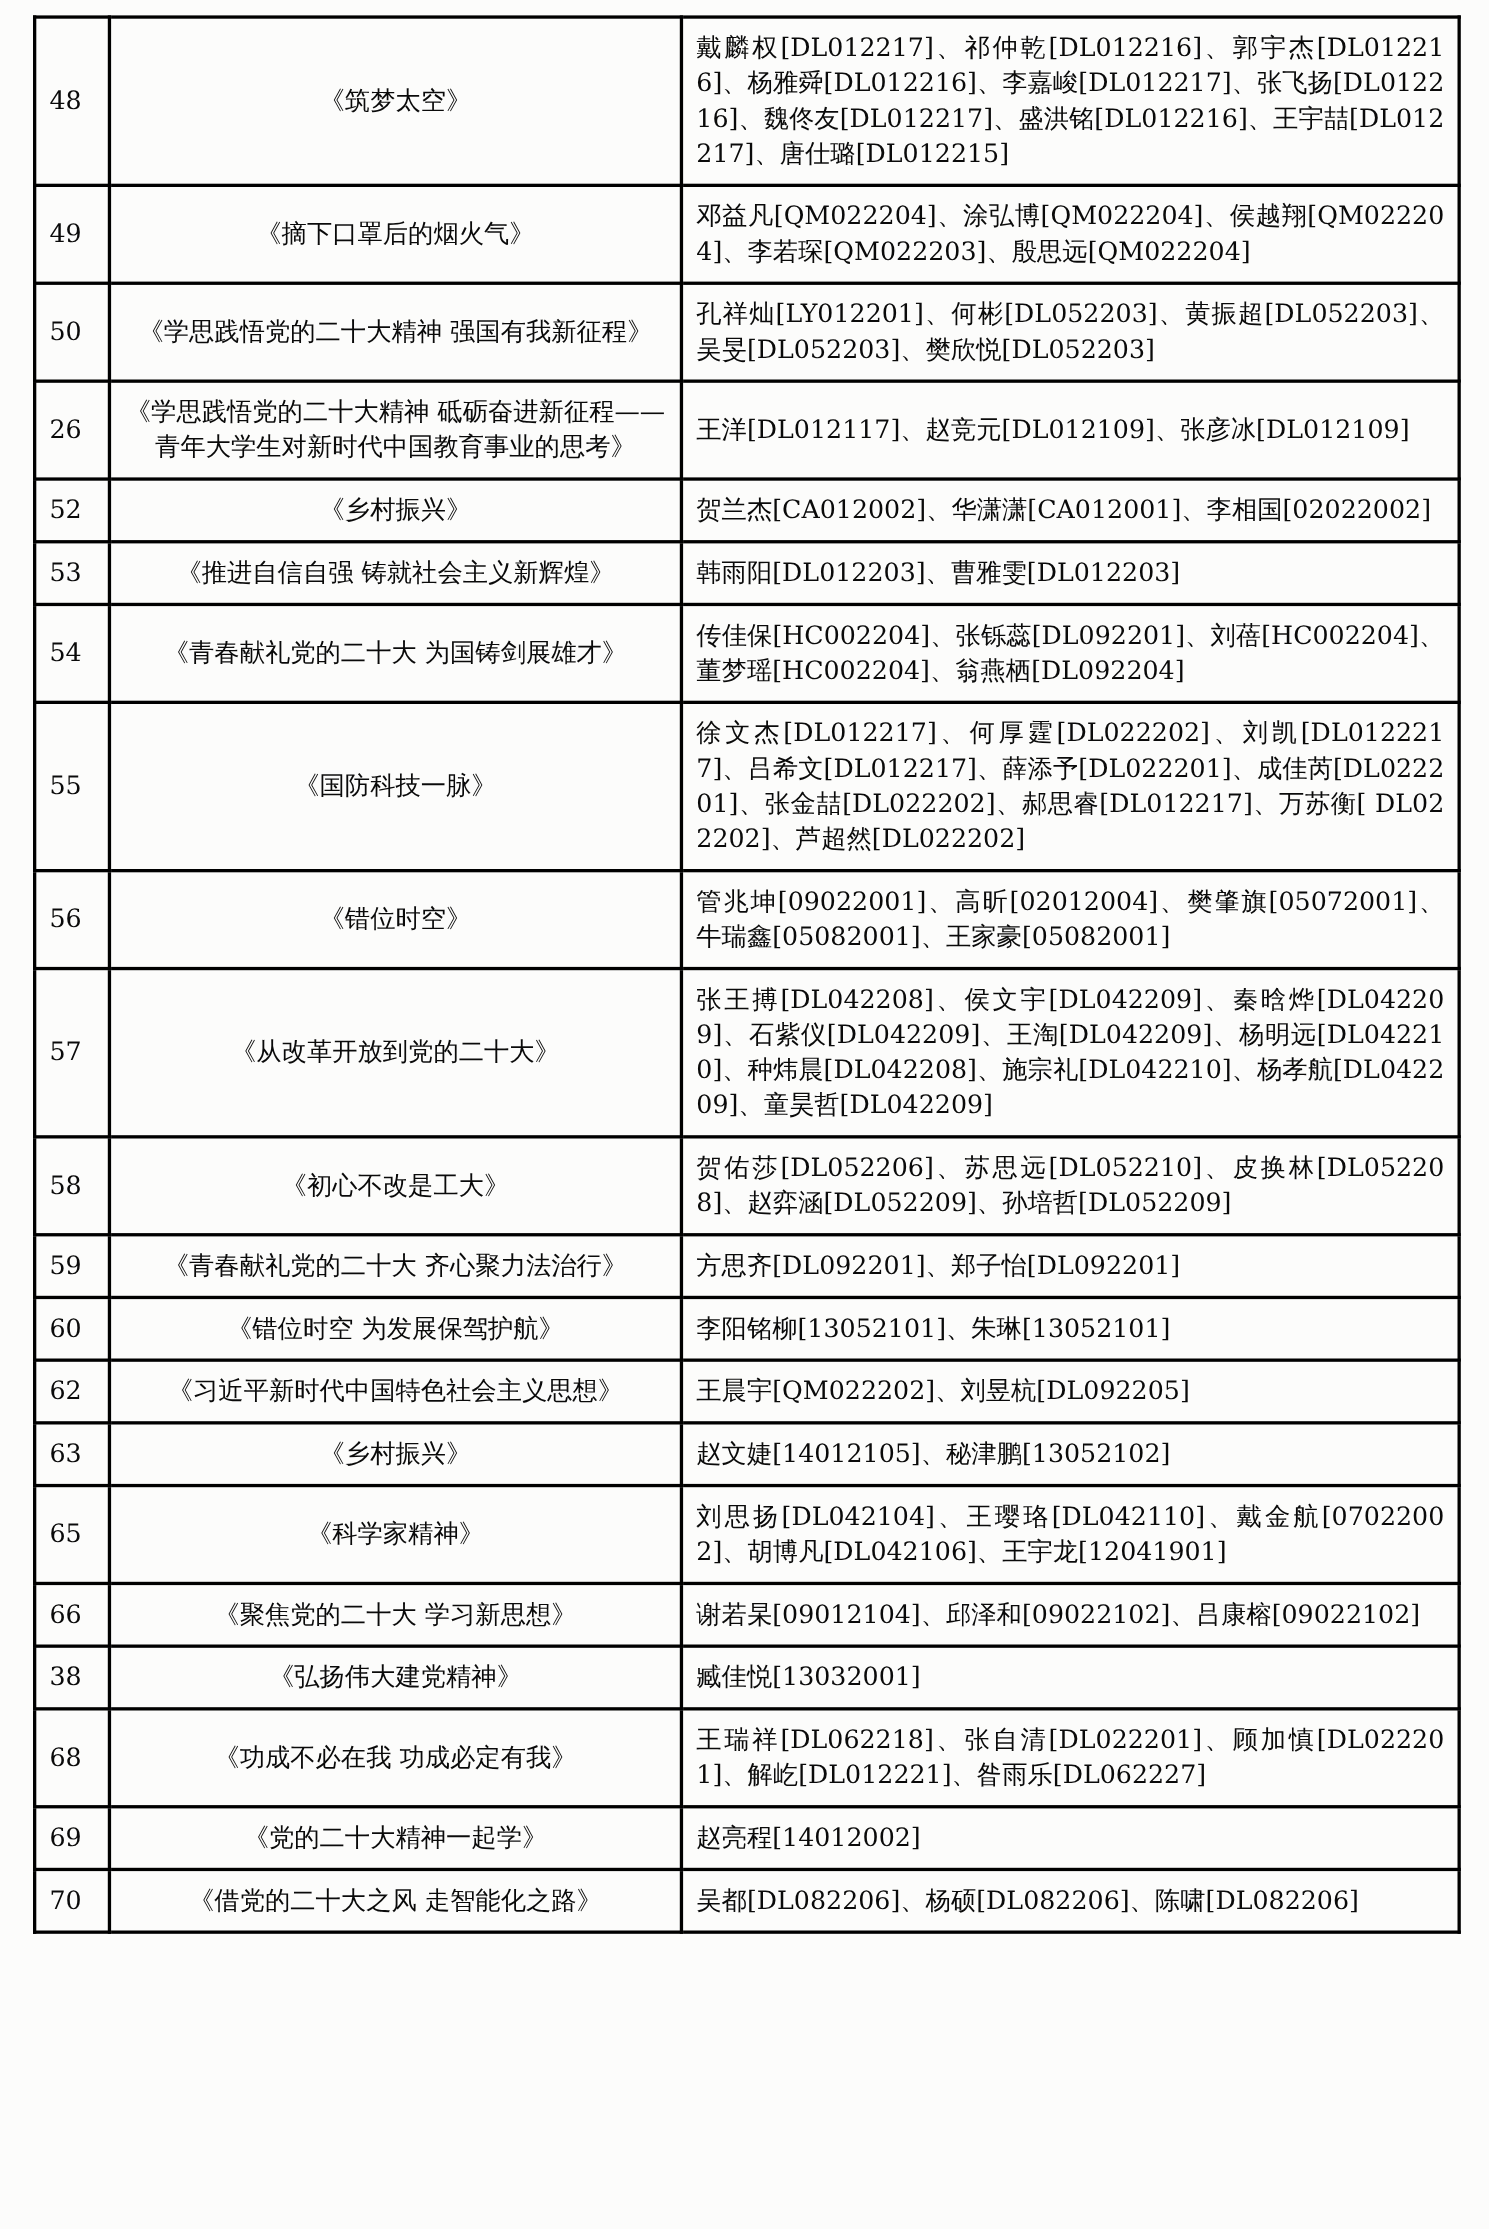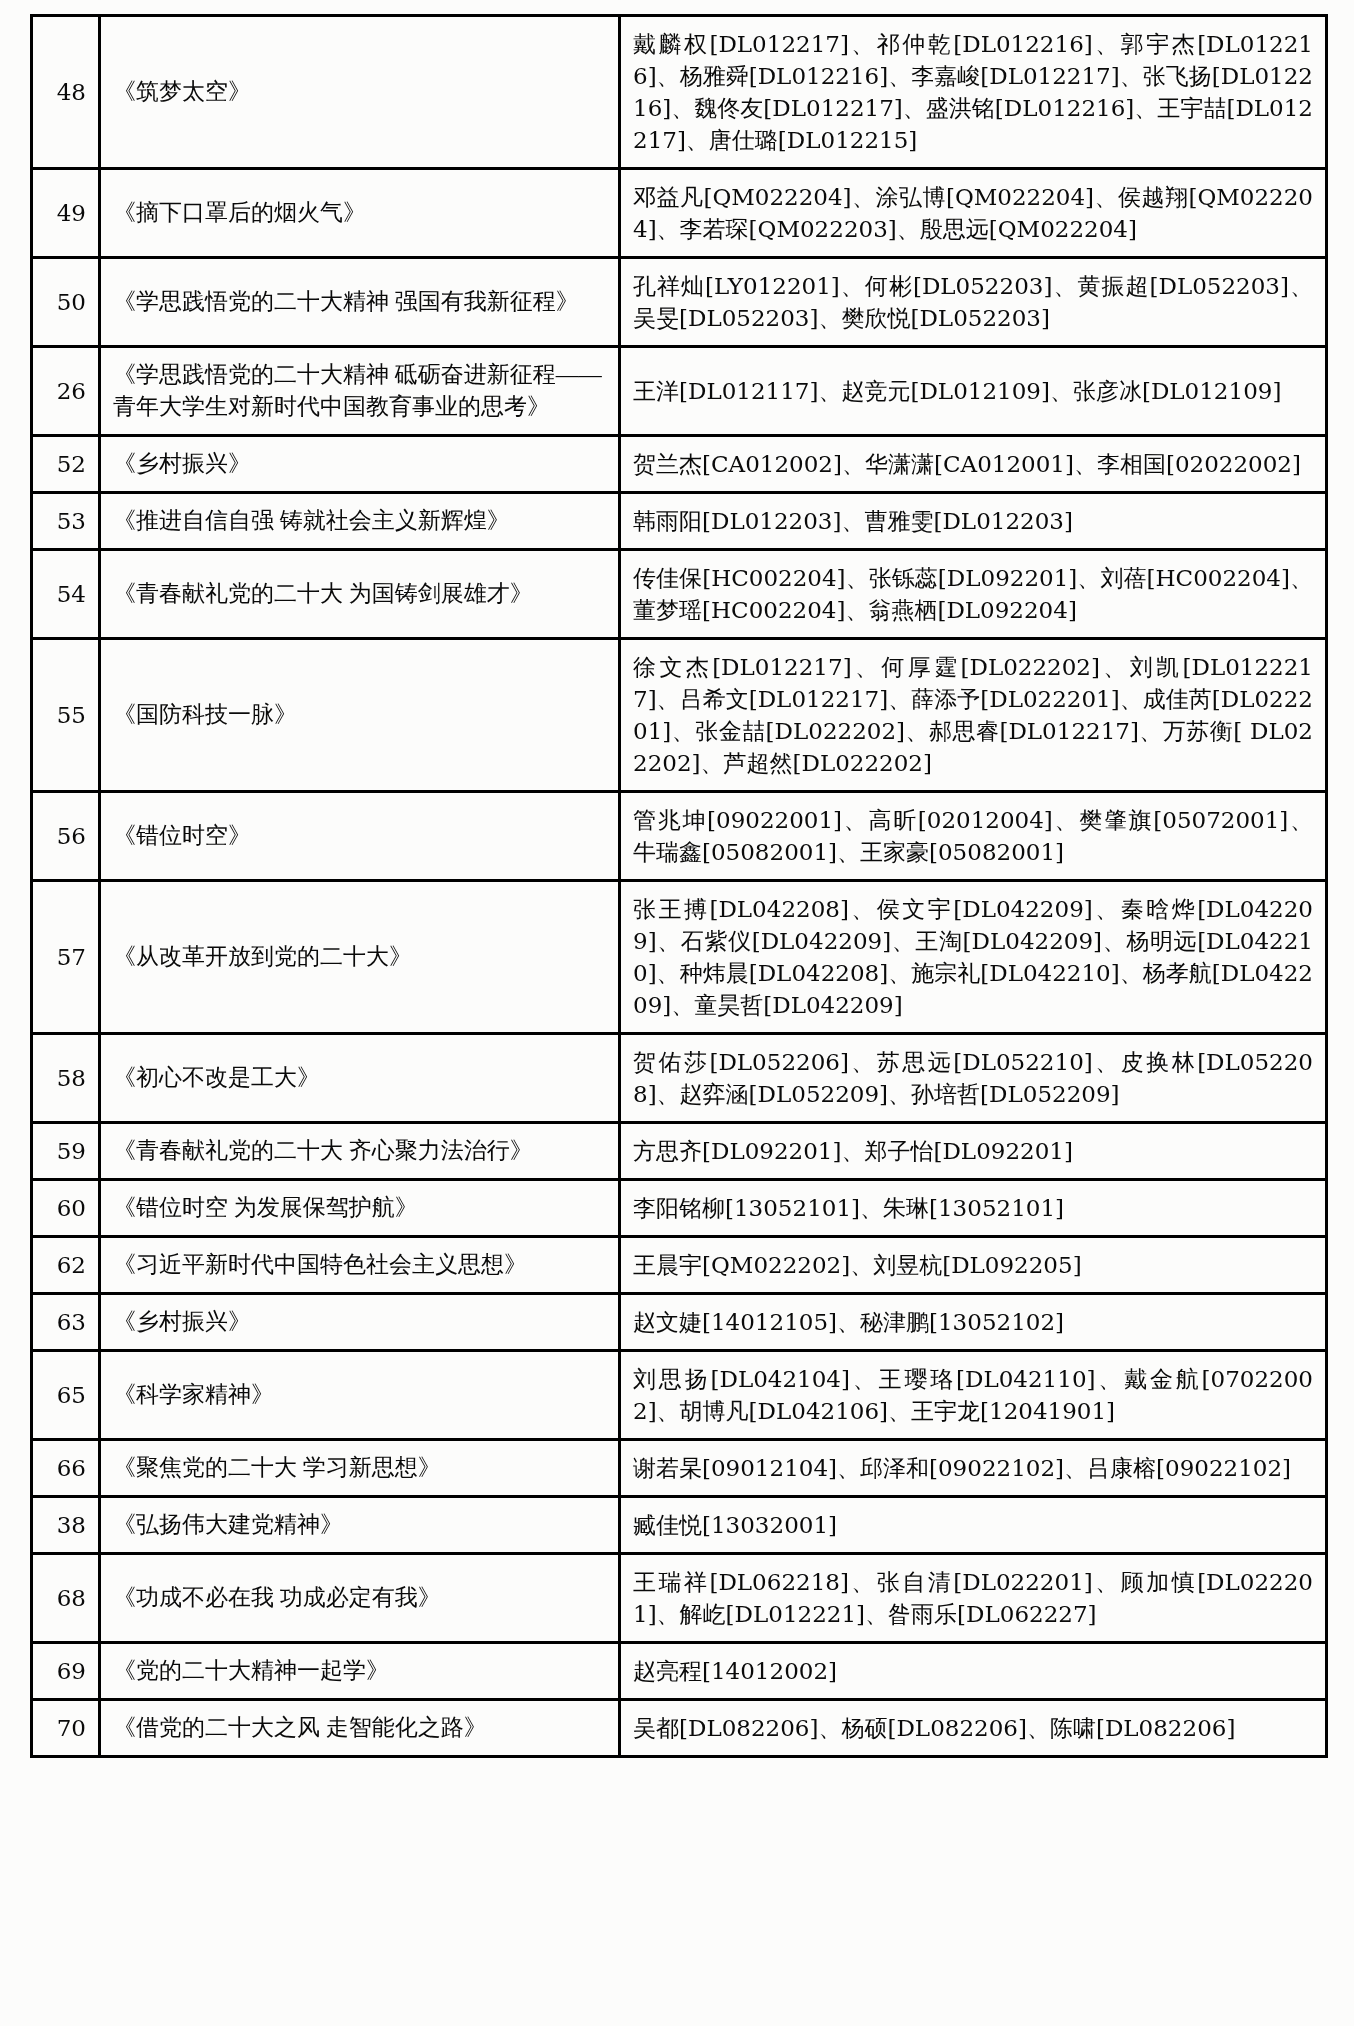--- a/index.html
+++ b/index.html
@@ -27,30 +27,29 @@
     border: 3px solid #000000;
     font-size: 23px;
     line-height: 32px;
     padding: 11px 12px;
     vertical-align: middle;
     word-break: break-all;
     box-sizing: border-box;
   }
   td.col-no {
     width: 68px;
-    text-align: right;
+    text-align: left;
     font-size: 24px;
     padding: 11px 4px;
     letter-spacing: 0;
   }
   td.col-title {
     width: 520px;
-    text-align: left;
+    text-align: center;
     padding-left: 16px;
-    font-family: Liberation Serif, serif;
   }
   td.col-names {
     text-align: justify;
   }
 </style>
 </head>
 <body>
 
 <div class="page">
   <table class="award-table">

